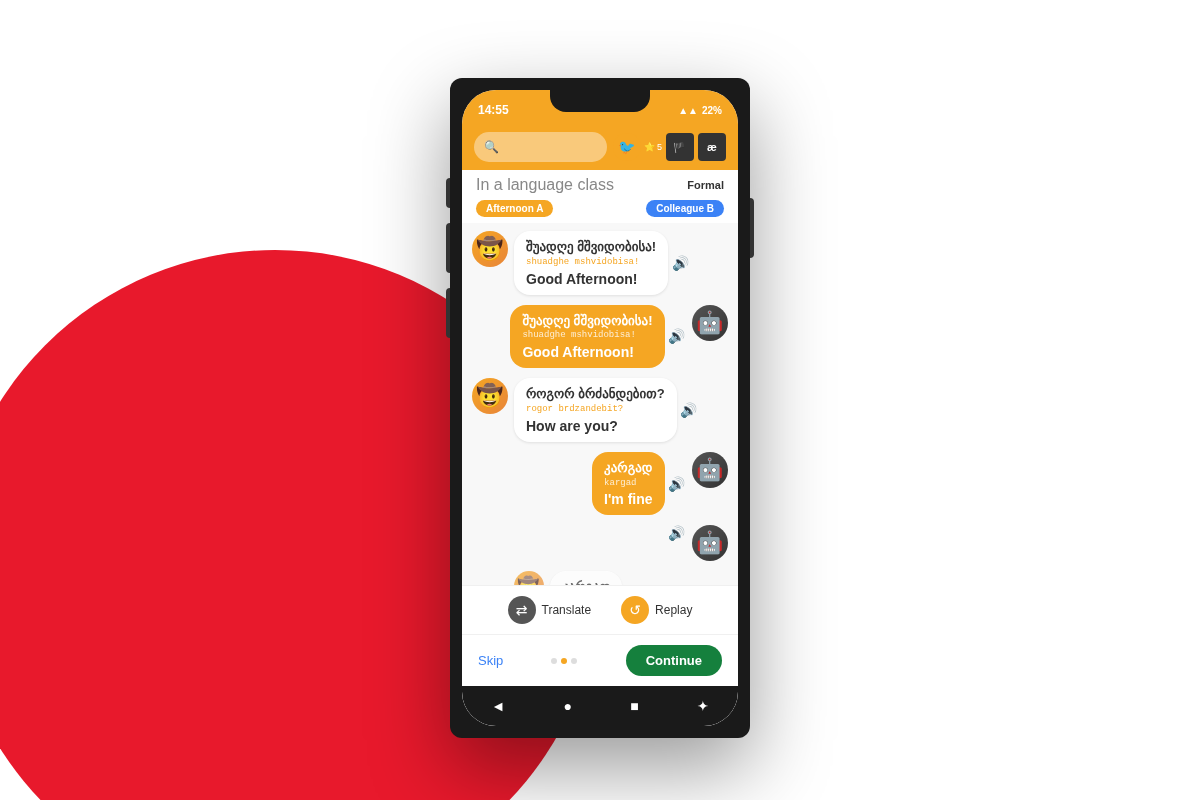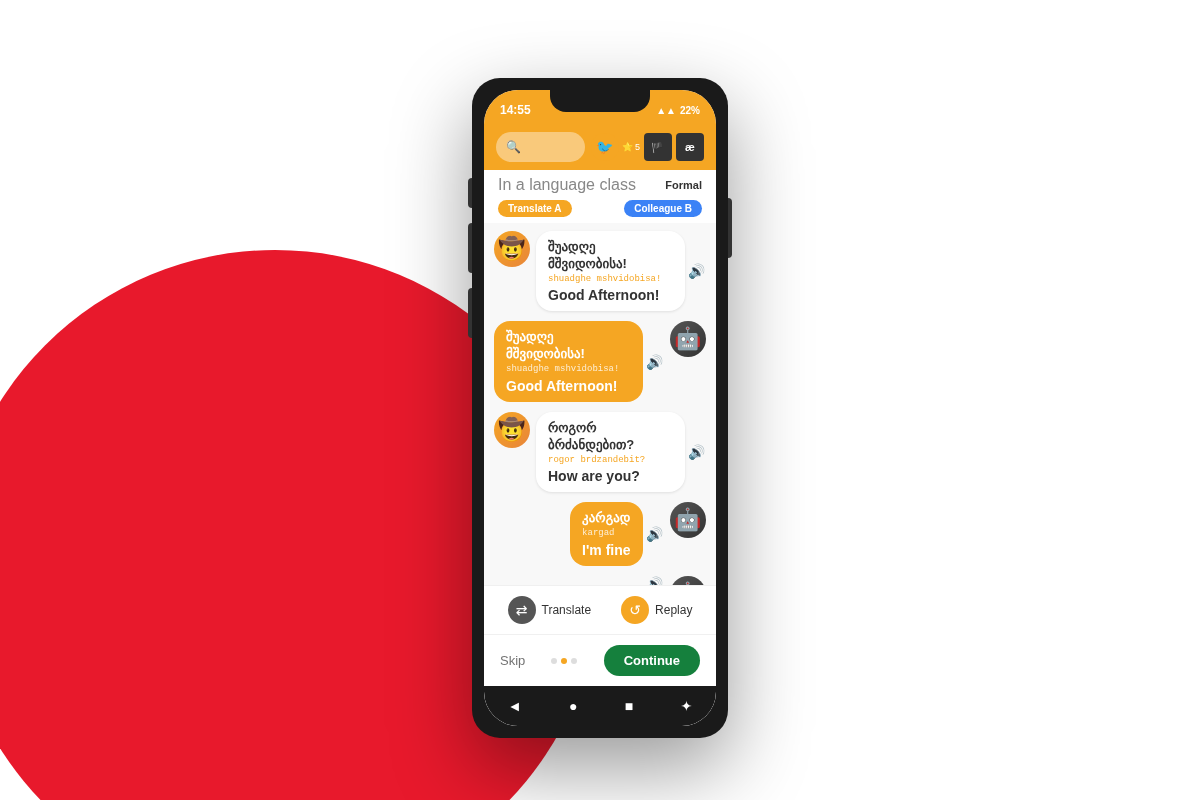--- a/index.html
+++ b/index.html
@@ -28,24 +28,24 @@
 
     .phone-wrapper {
       position: relative;
       z-index: 1;
       display: flex;
       align-items: center;
       justify-content: center;
     }
 
     .phone {
-      width: 256px;
+      width: 300px;
       height: 660px;
       background: #1a1a1a;
-      border-radius: 28px;
+      border-radius: 12px;
       padding: 12px;
       box-shadow: 0 30px 80px rgba(0,0,0,0.4);
       position: relative;
       margin-top: 16px;
     }
 
     .phone-inner {
       width: 100%;
       height: 100%;
       background: #fff;
@@ -319,21 +319,21 @@
       background: #fff;
       padding: 10px 16px;
       display: flex;
       align-items: center;
       justify-content: space-between;
       border-top: 1px solid #f0f0f0;
     }
 
     .skip-btn {
       font-size: 13px;
-      color: #737373;
+      color: #3b82f6;
       cursor: pointer;
     }
 
     .dots {
       display: flex;
       gap: 4px;
       align-items: center;
     }
 
     .dot {
@@ -454,21 +454,21 @@
           <div class="nav-icon-btn ae-icon">æ</div>
         </div>
       </div>
 
       <div class="context-bar">
         <span class="context-label">In a language class</span>
         <span class="formal-label">Formal</span>
       </div>
 
       <div class="colleague-tags">
-        <span class="colleague-tag tag-a">Translate A</span>
+        <span class="colleague-tag tag-a">Afternoon A</span>
         <span class="colleague-tag tag-b">Colleague B</span>
       </div>
 
       <div class="chat-area">
 
         <div class="message-row left">
           <div class="avatar colleague-a">
             <span class="face-a">🤠</span>
           </div>
           <div class="bubble-wrap left">

